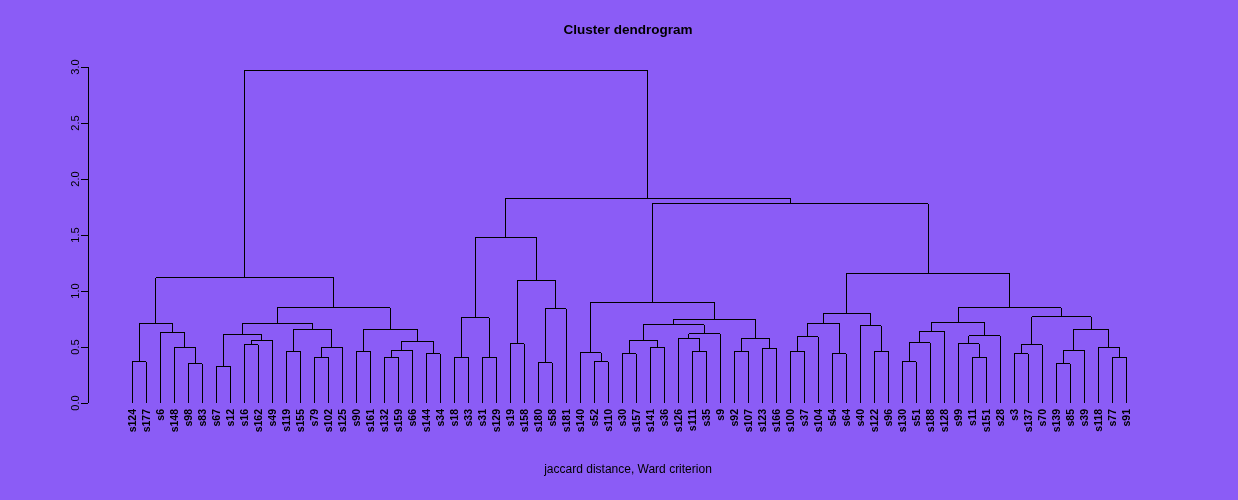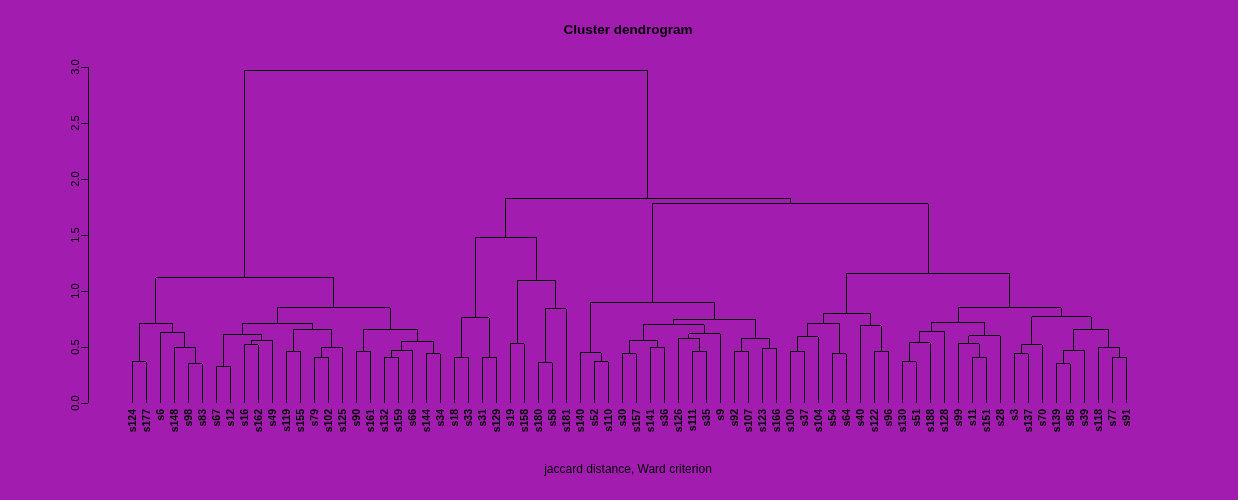--- a/index.html
+++ b/index.html
@@ -1,16 +1,16 @@
 <!DOCTYPE html>
 <html><head>
 <meta charset="utf-8">
 <style>
   html,body{margin:0;padding:0;background:#ffffff;}
-  .fig{position:relative;width:1238px;height:500px;background:#a21caf;overflow:hidden;}
+  .fig{position:relative;width:1238px;height:500px;background:#8b5cf6;overflow:hidden;}
   svg{display:block;}
   svg text{font-family:"Liberation Sans", sans-serif;fill:#000;}
   .title-text{font-size:13.5px;font-weight:bold;}
   .xlabel-text{font-size:12px;}
   .tick-label{font-size:11px;}
   .leaf-label{font-size:10.5px;font-weight:bold;}
   line{stroke:#000;stroke-width:1;shape-rendering:crispEdges;}
 </style>
 </head>
 <body>

